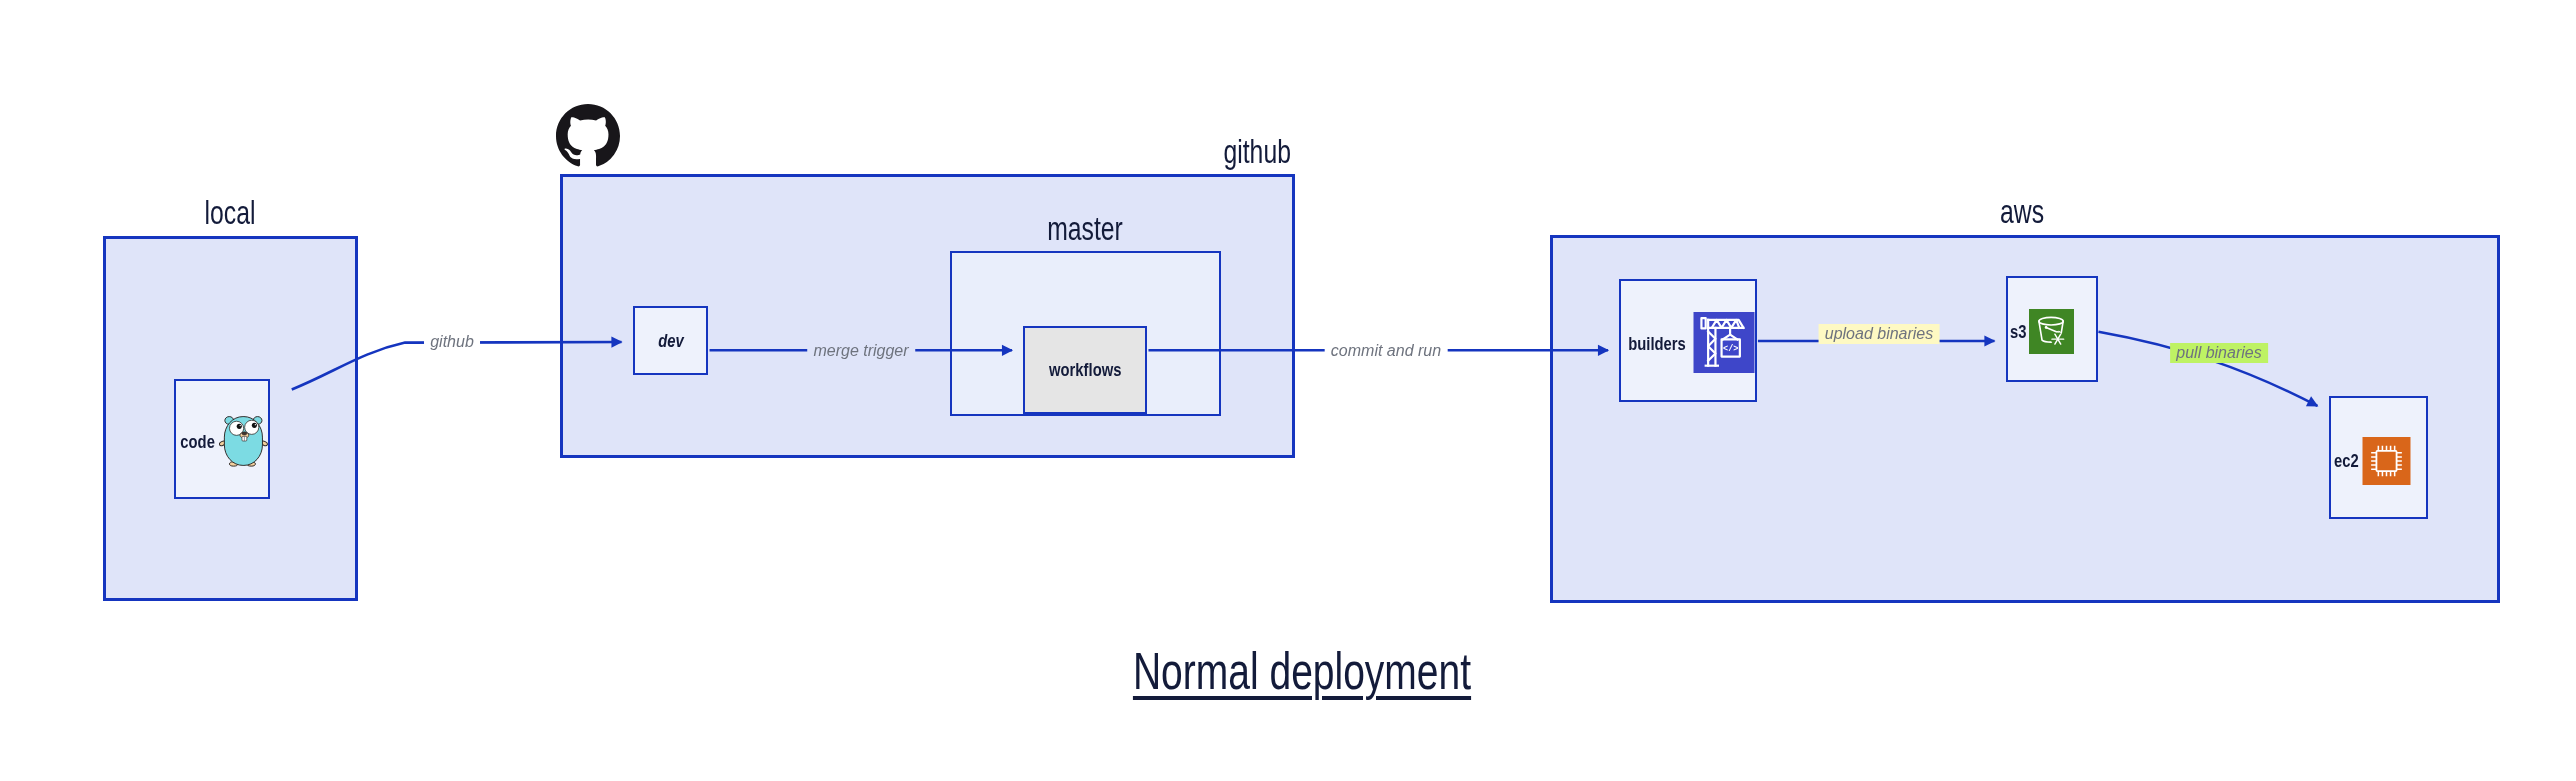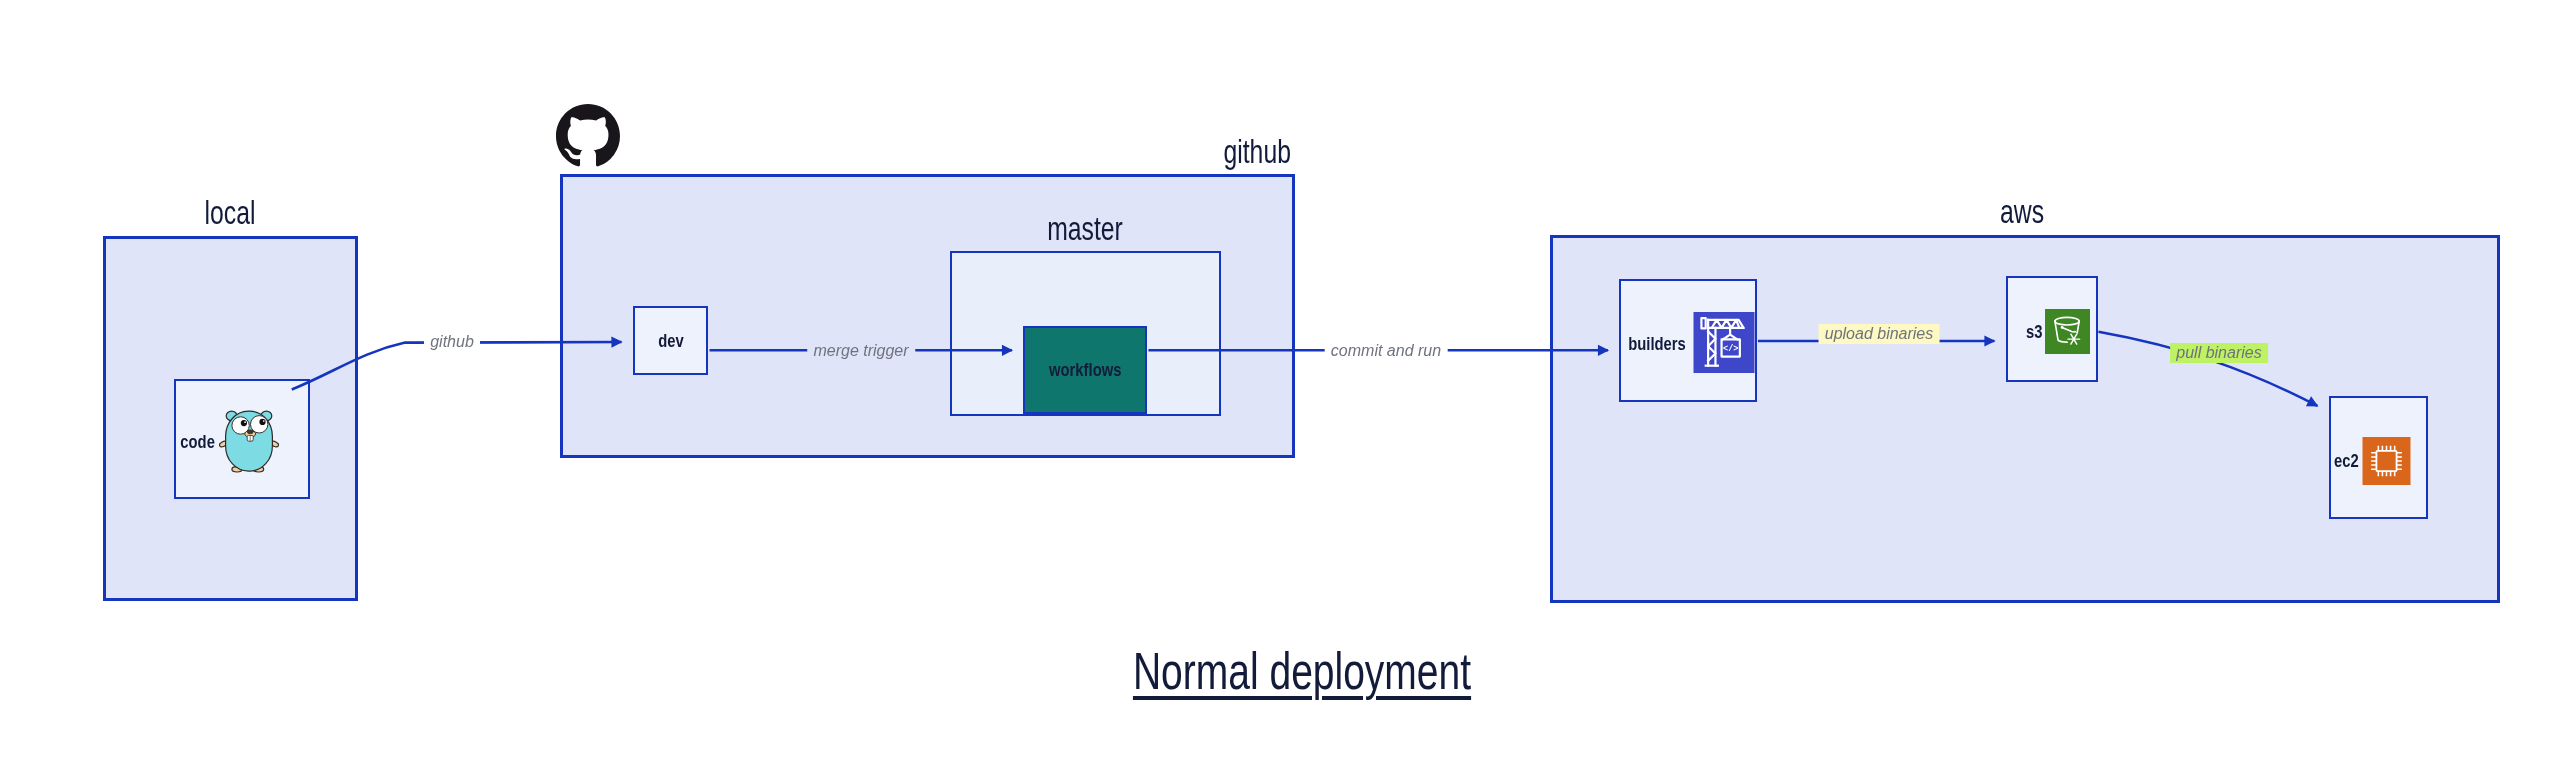--- a/index.html
+++ b/index.html
@@ -54,21 +54,21 @@
 
   <span class="group-label centered" style="left:230px; top:232px;">local</span>
   <span class="group-label right" style="right:1313px; top:171px;">github</span>
   <span class="group-label centered" style="left:1085px; top:248px;">master</span>
   <span class="group-label centered" style="left:2022px; top:231px;">aws</span>
 
   <svg class="abs" style="left:556px; top:104px;" width="64" height="64" viewBox="0 0 16 16">
     <path fill="#18161a" d="M8 0C3.58 0 0 3.58 0 8c0 3.54 2.29 6.53 5.47 7.59.4.07.55-.17.55-.38 0-.19-.01-.82-.01-1.49-2.01.37-2.53-.49-2.69-.94-.09-.23-.48-.94-.82-1.13-.28-.15-.68-.52-.01-.53.63-.01 1.08.58 1.23.82.72 1.21 1.87.87 2.33.66.07-.52.28-.87.51-1.07-1.78-.2-3.64-.89-3.64-3.95 0-.87.31-1.59.82-2.15-.08-.2-.36-1.02.08-2.12 0 0 .67-.21 2.2.82.64-.18 1.32-.27 2-.27s1.36.09 2 .27c1.53-1.04 2.2-.82 2.2-.82.44 1.1.16 1.92.08 2.12.51.56.82 1.27.82 2.15 0 3.07-1.87 3.75-3.65 3.95.29.25.54.73.54 1.48 0 1.07-.01 1.93-.01 2.2 0 .21.15.46.55.38A8.01 8.01 0 0 0 16 8c0-4.42-3.58-8-8-8z"></path>
   </svg>
 
-  <div class="node" style="left:174px; top:379px; width:136px; height:120px;">
+  <div class="node" style="left:174px; top:379px; width:96px; height:120px;">
     <span class="node-label" style="margin-top:6.2px;">code</span>
     <svg style="margin-top:2.1px;" width="60" height="65" viewBox="0 0 100 108">
       <g stroke="#2f2a28" stroke-width="2">
         <ellipse cx="21" cy="13" rx="9" ry="8" fill="#7cdbe3"></ellipse>
         <ellipse cx="79" cy="13" rx="9" ry="8" fill="#7cdbe3"></ellipse>
         <ellipse cx="7" cy="60" rx="6.5" ry="4" fill="#f2cf9d" transform="rotate(-25 7 60)"></ellipse>
         <ellipse cx="93" cy="60" rx="6.5" ry="4" fill="#f2cf9d" transform="rotate(25 93 60)"></ellipse>
         <ellipse cx="30" cy="102" rx="8.5" ry="4.5" fill="#f2cf9d"></ellipse>
         <ellipse cx="66" cy="102" rx="8.5" ry="4.5" fill="#f2cf9d"></ellipse>
         <rect x="11" y="5" width="78" height="100" rx="38" ry="42" fill="#7cdbe3"></rect>
@@ -79,25 +79,25 @@
       <circle cx="72.5" cy="23" r="5.2" fill="#111"></circle>
       <circle cx="43.5" cy="23.5" r="1.4" fill="#fff"></circle>
       <circle cx="74.5" cy="21.5" r="1.4" fill="#fff"></circle>
       <ellipse cx="52" cy="43" rx="9" ry="5.5" fill="#f2cf9d" stroke="#2f2a28" stroke-width="1.6"></ellipse>
       <ellipse cx="52" cy="39.5" rx="5" ry="3.4" fill="#40342e" stroke="#2f2a28" stroke-width="1"></ellipse>
       <rect x="47" y="45.5" width="10" height="9.5" rx="2" fill="#fff" stroke="#2f2a28" stroke-width="1.4"></rect>
       <line x1="52" y1="46.5" x2="52" y2="54.5" stroke="#2f2a28" stroke-width="1"></line>
     </svg>
   </div>
 
-  <div class="node center" style="left:633px; top:306px; width:75px; height:69px;">
+  <div class="node center" style="left:633px; top:306px; width:75px; height:69px;font-style:italic;">
     <span class="node-label">dev</span>
   </div>
 
-  <div class="node center" style="left:1023px; top:326px; width:124px; height:88px; background:#0f766e;">
+  <div class="node center" style="left:1023px; top:326px; width:124px; height:88px; background:#e5e5e5;">
     <span class="node-label">workflows</span>
   </div>
 
   <div class="node" style="left:1619px; top:279px; width:138px; height:123px;">
     <span class="node-label" style="margin-top:6.2px;">builders</span>
     <svg style="margin-top:4.1px;" width="62" height="61" viewBox="0 0 100 100">
       <rect width="100" height="100" fill="#3e46c9"></rect>
       <g stroke="#fff" stroke-width="3.6" fill="none" stroke-linejoin="round" stroke-linecap="square">
         <rect x="13" y="10" width="7" height="17"></rect>
         <path d="M24,13 H74 L82,26 M24,26 H82"></path>
@@ -106,21 +106,21 @@
         <path d="M24,32 L36,44 L24,56 L36,68 L24,80"></path>
         <path d="M20,88 H40"></path>
         <path d="M60,26 V37"></path>
         <path d="M48,45 L60,37 L72,45"></path>
         <rect x="46" y="45" width="30" height="28"></rect>
       </g>
       <text x="61" y="64.5" font-size="14" fill="#fff" font-weight="bold" font-family="'Liberation Mono', monospace" text-anchor="middle">&lt;/&gt;</text>
     </svg>
   </div>
 
-  <div class="node" style="left:2006px; top:276px; width:92px; height:106px;padding-left:16px;">
+  <div class="node" style="left:2006px; top:276px; width:92px; height:106px;">
     <span class="node-label" style="margin-top:6.2px;">s3</span>
     <svg style="margin-top:5.2px;" width="45" height="47" viewBox="0 0 100 100">
       <rect width="100" height="100" fill="#3f8624"></rect>
       <g stroke="#fff" stroke-width="3.6" fill="none" stroke-linecap="round">
         <ellipse cx="49" cy="27" rx="27" ry="8.5"></ellipse>
         <path d="M22,27 L29,69 A21,6.5 0 0 0 69,69 L76,27"></path>
         <line x1="38" y1="41" x2="66" y2="53"></line>
       </g>
       <circle cx="38" cy="41" r="3" fill="#fff"></circle>
       <circle cx="66" cy="53" r="3.4" fill="none" stroke="#fff" stroke-width="2.4"></circle>

